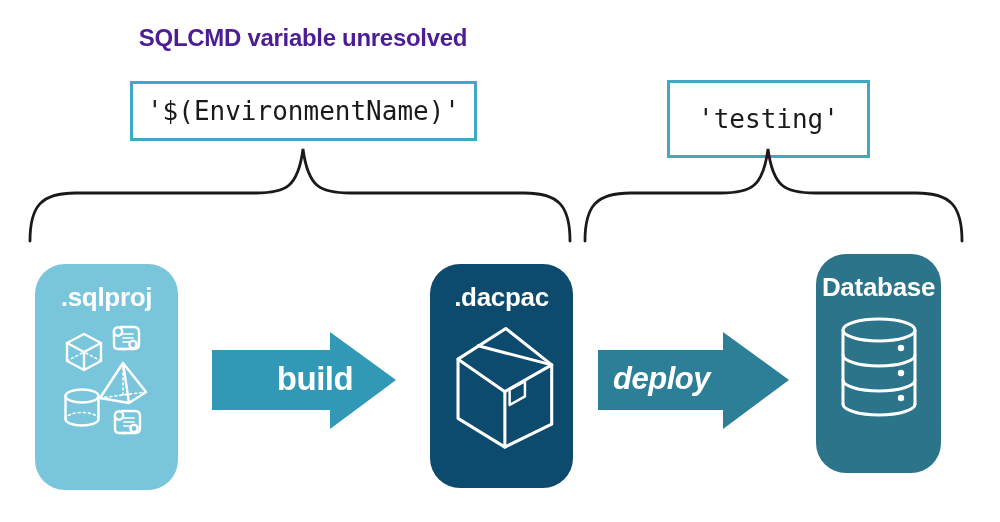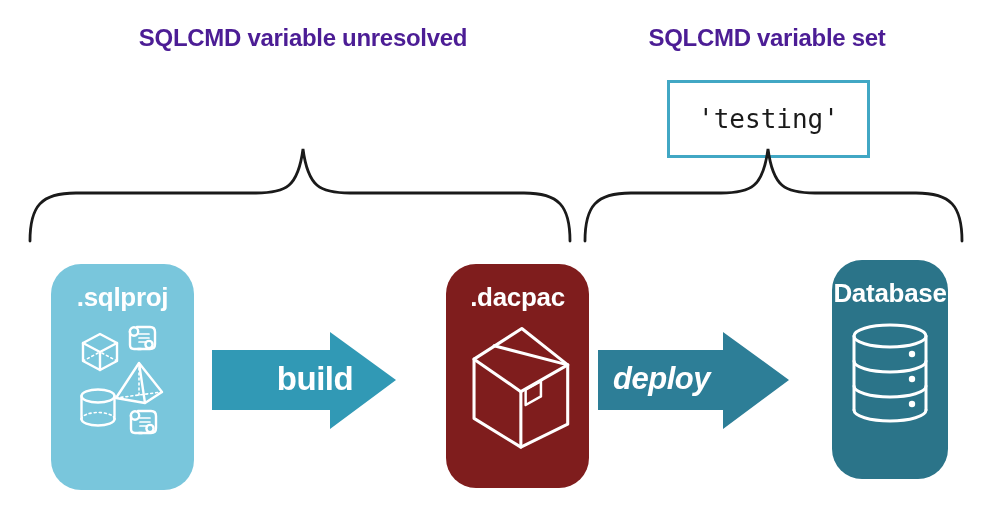--- a/index.html
+++ b/index.html
@@ -17,45 +17,47 @@
     position:absolute;background:#ffffff;border:3px solid #41a7c4;
     display:flex;align-items:center;justify-content:center;
     font-family:"DejaVu Sans Mono","Liberation Mono",monospace;
     font-size:26px;color:#1a1a1a;box-sizing:border-box;
   }
   .codebox-left{left:130px;top:81px;width:347px;height:60px;}
   .codebox-right{left:667px;top:80px;width:203px;height:78px;}
   .overlay{position:absolute;left:0;top:0;width:1000px;height:522px;}
   .card{
     position:absolute;border-radius:30px;display:flex;flex-direction:column;
-    align-items:center;box-sizing:border-box;margin-left:16px;
+    align-items:center;box-sizing:border-box;
   }
   .card-sqlproj{left:35px;top:264px;width:143px;height:226px;background:#79c6dc;}
-  .card-dacpac{left:430px;top:264px;width:143px;height:224px;background:#7f1d1d;}
-  .card-database{left:816px;top:260px;width:116px;height:219px;background:#2b7489;}
+  .card-dacpac{left:430px;top:264px;width:143px;height:224px;background:#0c4a6e;}
+  .card-database{left:816px;top:254px;width:125px;height:219px;background:#2b7489;}
   .card-label{
     margin-top:18px;font-size:26px;font-weight:700;color:#ffffff;text-align:center;
     letter-spacing:-0.3px;
   }
   .card-icon{margin-top:6px;}
   .arrow-label{
     position:absolute;height:60px;display:flex;align-items:center;justify-content:center;
     font-weight:700;color:#ffffff;font-size:33px;letter-spacing:-0.5px;
   }
   .arrow-label-build{left:212px;top:349px;width:118px;padding-left:44px;}
   .arrow-label-deploy{left:598px;top:349px;width:127px;font-size:31px;font-style:italic;}
 </style>
 </head>
 <body>
 
 <div class="canvas">
 
   <div class="heading heading-left">SQLCMD variable unresolved</div>
-  <div class="heading heading-right">SQLCMD variable set</div>
 
+  <div class="codebox codebox-left">
+    <span>'$(EnvironmentName)'</span>
+  </div>
   <div class="codebox codebox-right">
     <span>'testing'</span>
   </div>
 
   <svg class="overlay" viewBox="0 0 1000 522" xmlns="http://www.w3.org/2000/svg" aria-hidden="true">
     <path d="M30,241 C30,206 41,193 76,193 L256,193 C286,193 298,187 303,149
              C308,187 320,193 350,193 L524,193 C559,193 570,206 570,241" fill="none" stroke="#1a1a1a" stroke-width="2.8" stroke-linecap="round"></path>
     <path d="M585,241 C585,206 596,193 631,193 L721,193 C751,193 763,187 768,149
              C773,187 785,193 815,193 L916,193 C951,193 962,206 962,241" fill="none" stroke="#1a1a1a" stroke-width="2.8" stroke-linecap="round"></path>
     <polygon points="212,350 330,350 330,332 396,380 330,429 330,410 212,410" fill="#3199b5"></polygon>

